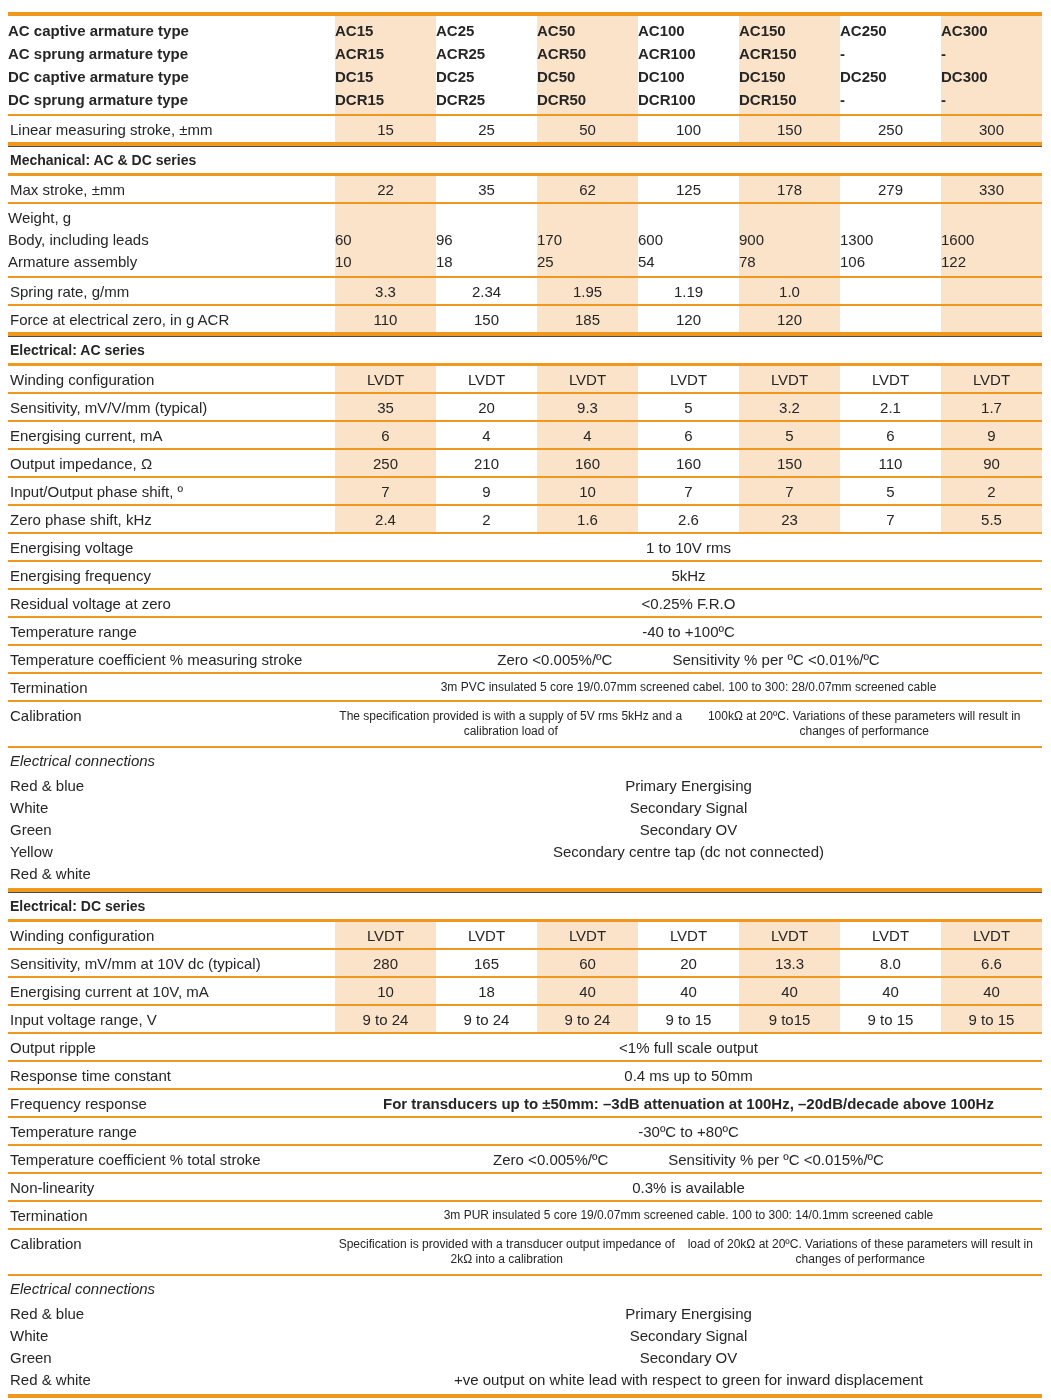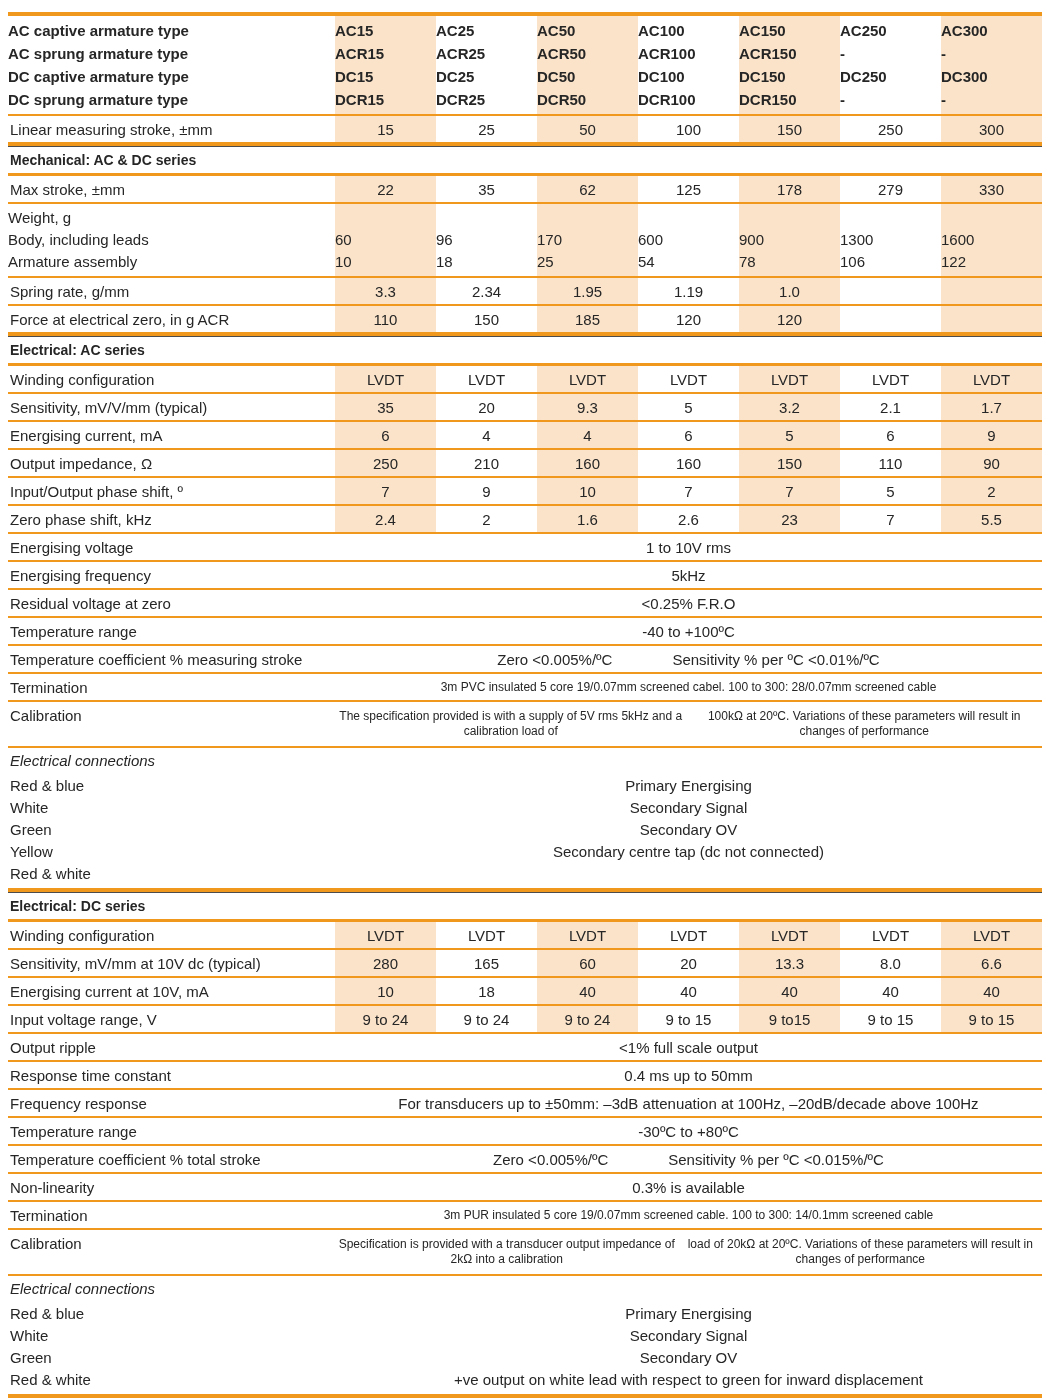--- a/index.html
+++ b/index.html
@@ -401,21 +401,21 @@
     <div class="spanarea">&lt;1% full scale output</div>
   </div>
 
   <div class="t-row">
     <div class="lbl">Response time constant</div>
     <div class="spanarea">0.4 ms up to 50mm</div>
   </div>
 
   <div class="t-row">
     <div class="lbl">Frequency response</div>
-    <div class="spanarea" style="white-space:nowrap;">For transducers up to ±50mm: –3dB attenuation at 100Hz, –20dB/decade above 100Hz</div>
+    <div class="spanarea" style="white-space:nowrap;font-weight:bold;">For transducers up to ±50mm: –3dB attenuation at 100Hz, –20dB/decade above 100Hz</div>
   </div>
 
   <div class="t-row">
     <div class="lbl">Temperature range</div>
     <div class="spanarea">-30ºC to +80ºC</div>
   </div>
 
   <div class="t-row">
     <div class="lbl">Temperature coefficient % total stroke</div>
     <div class="spanarea pair">

